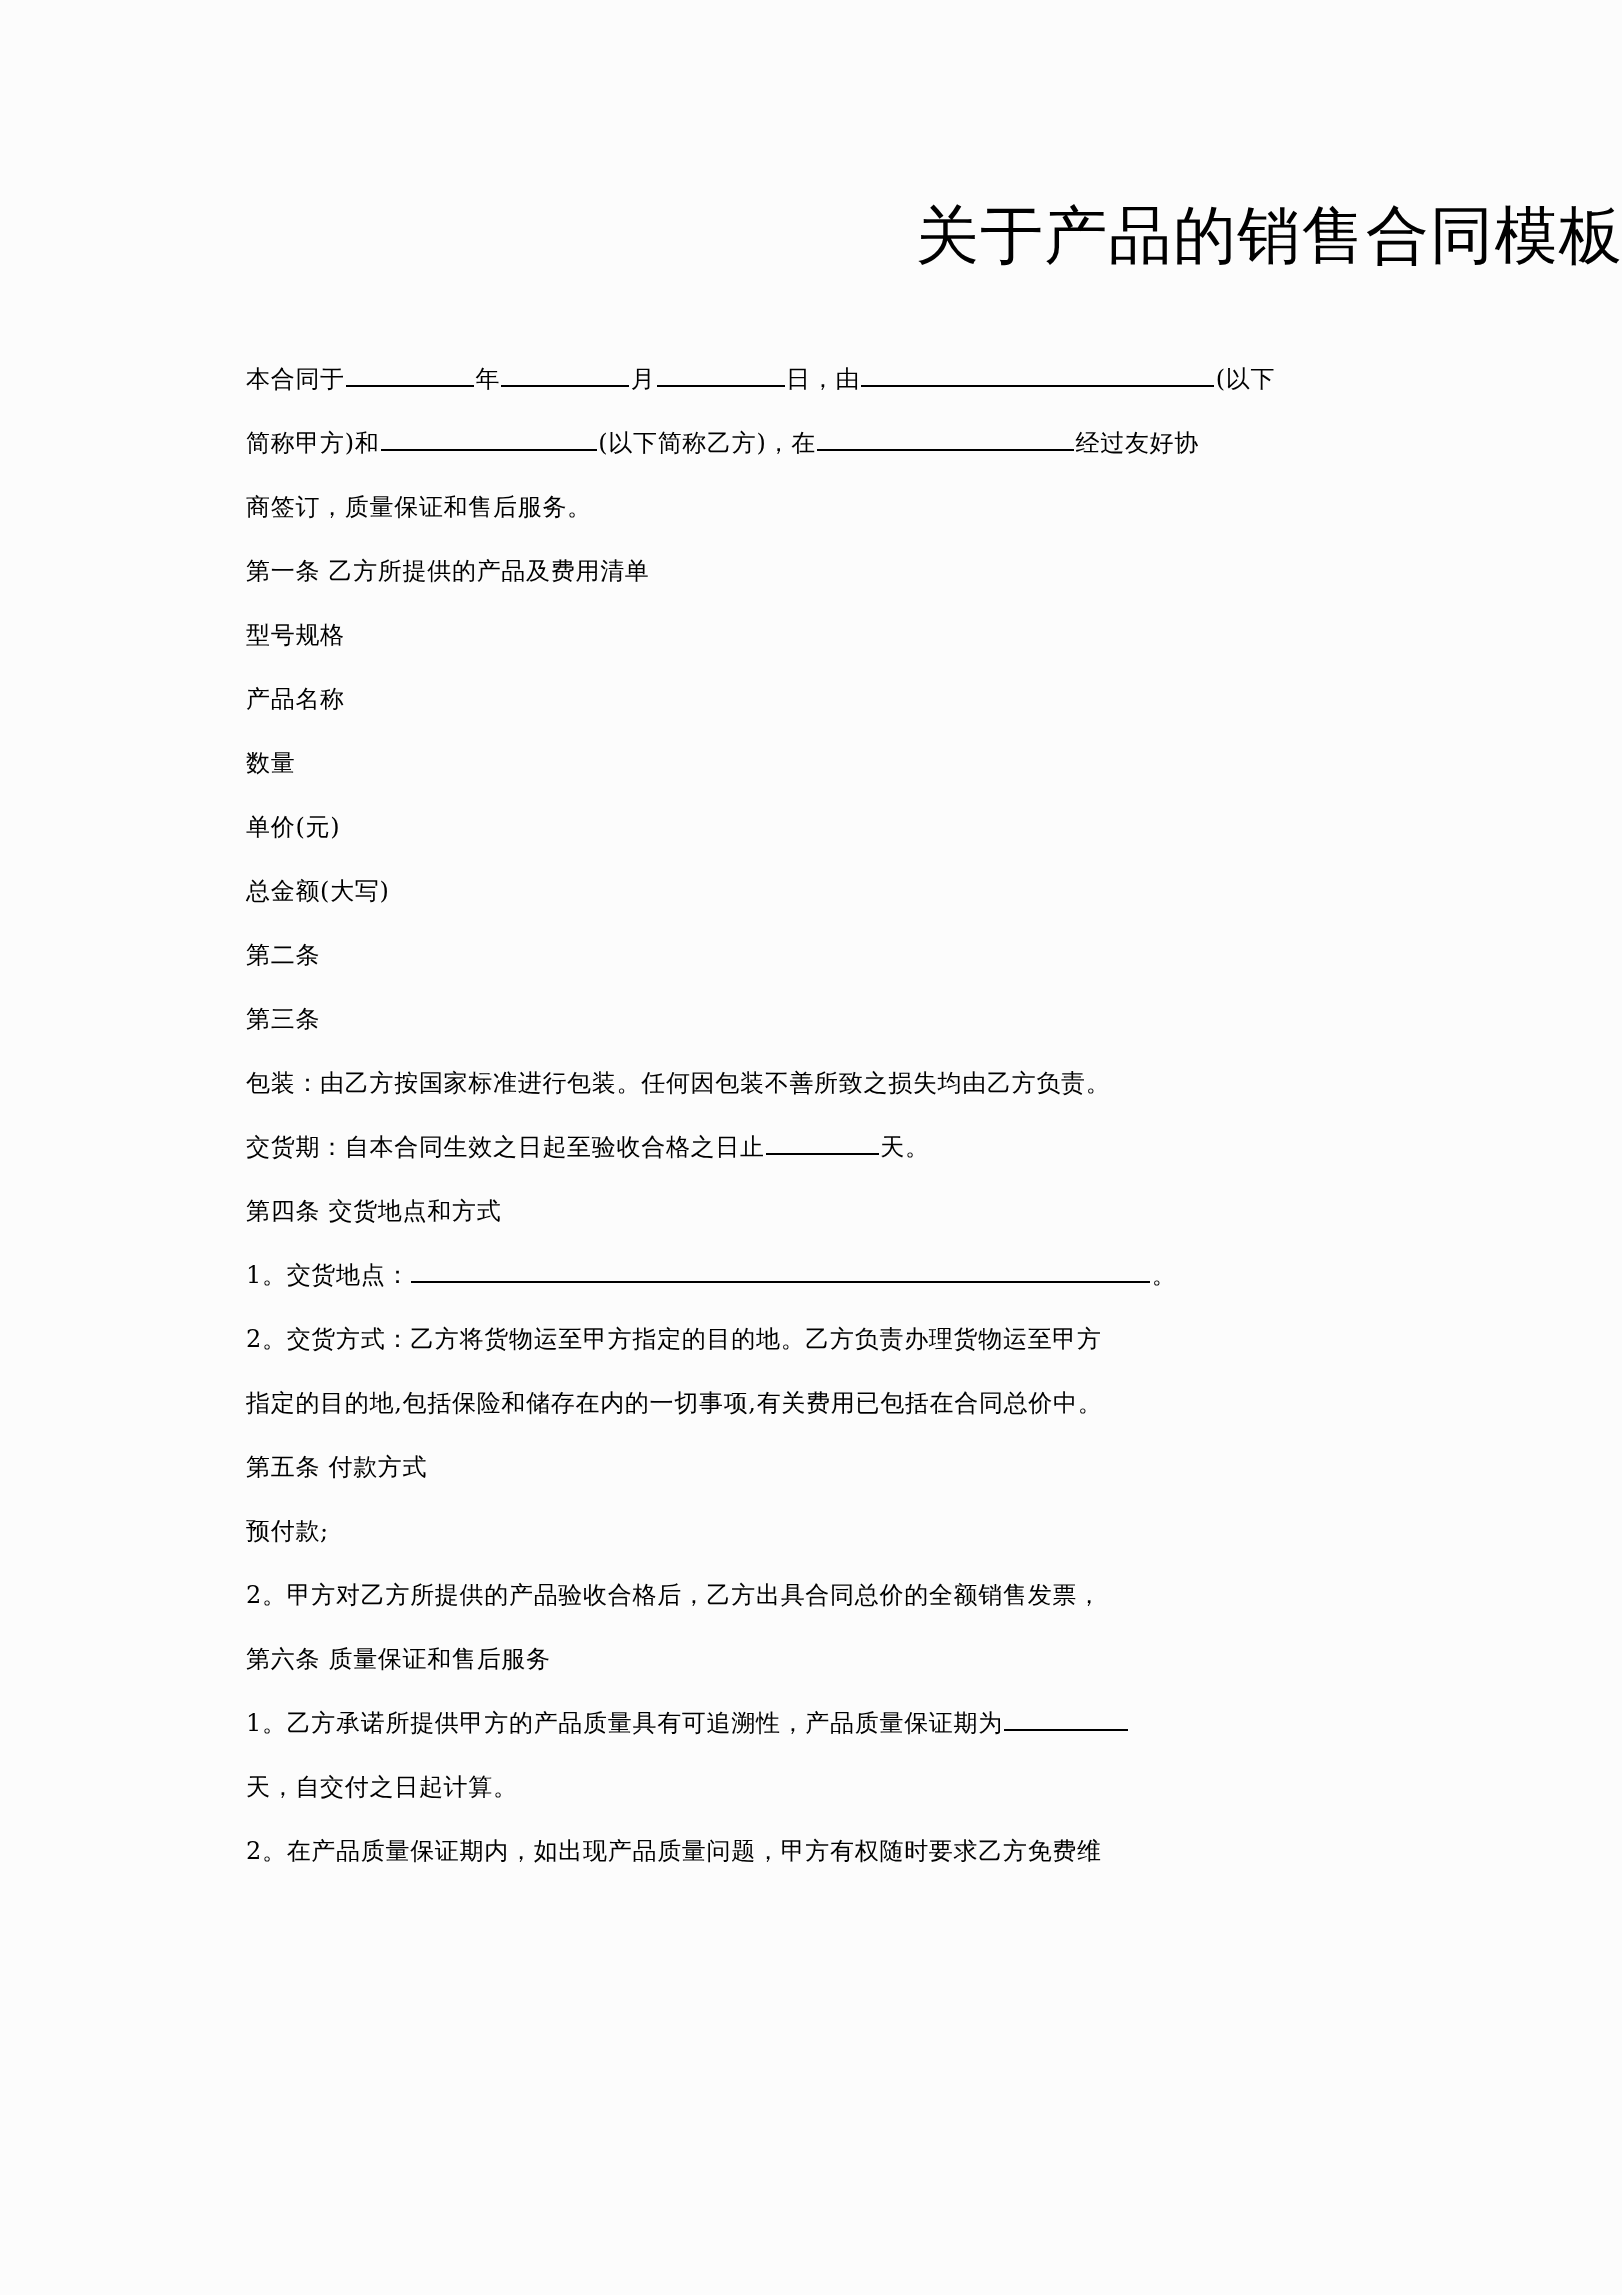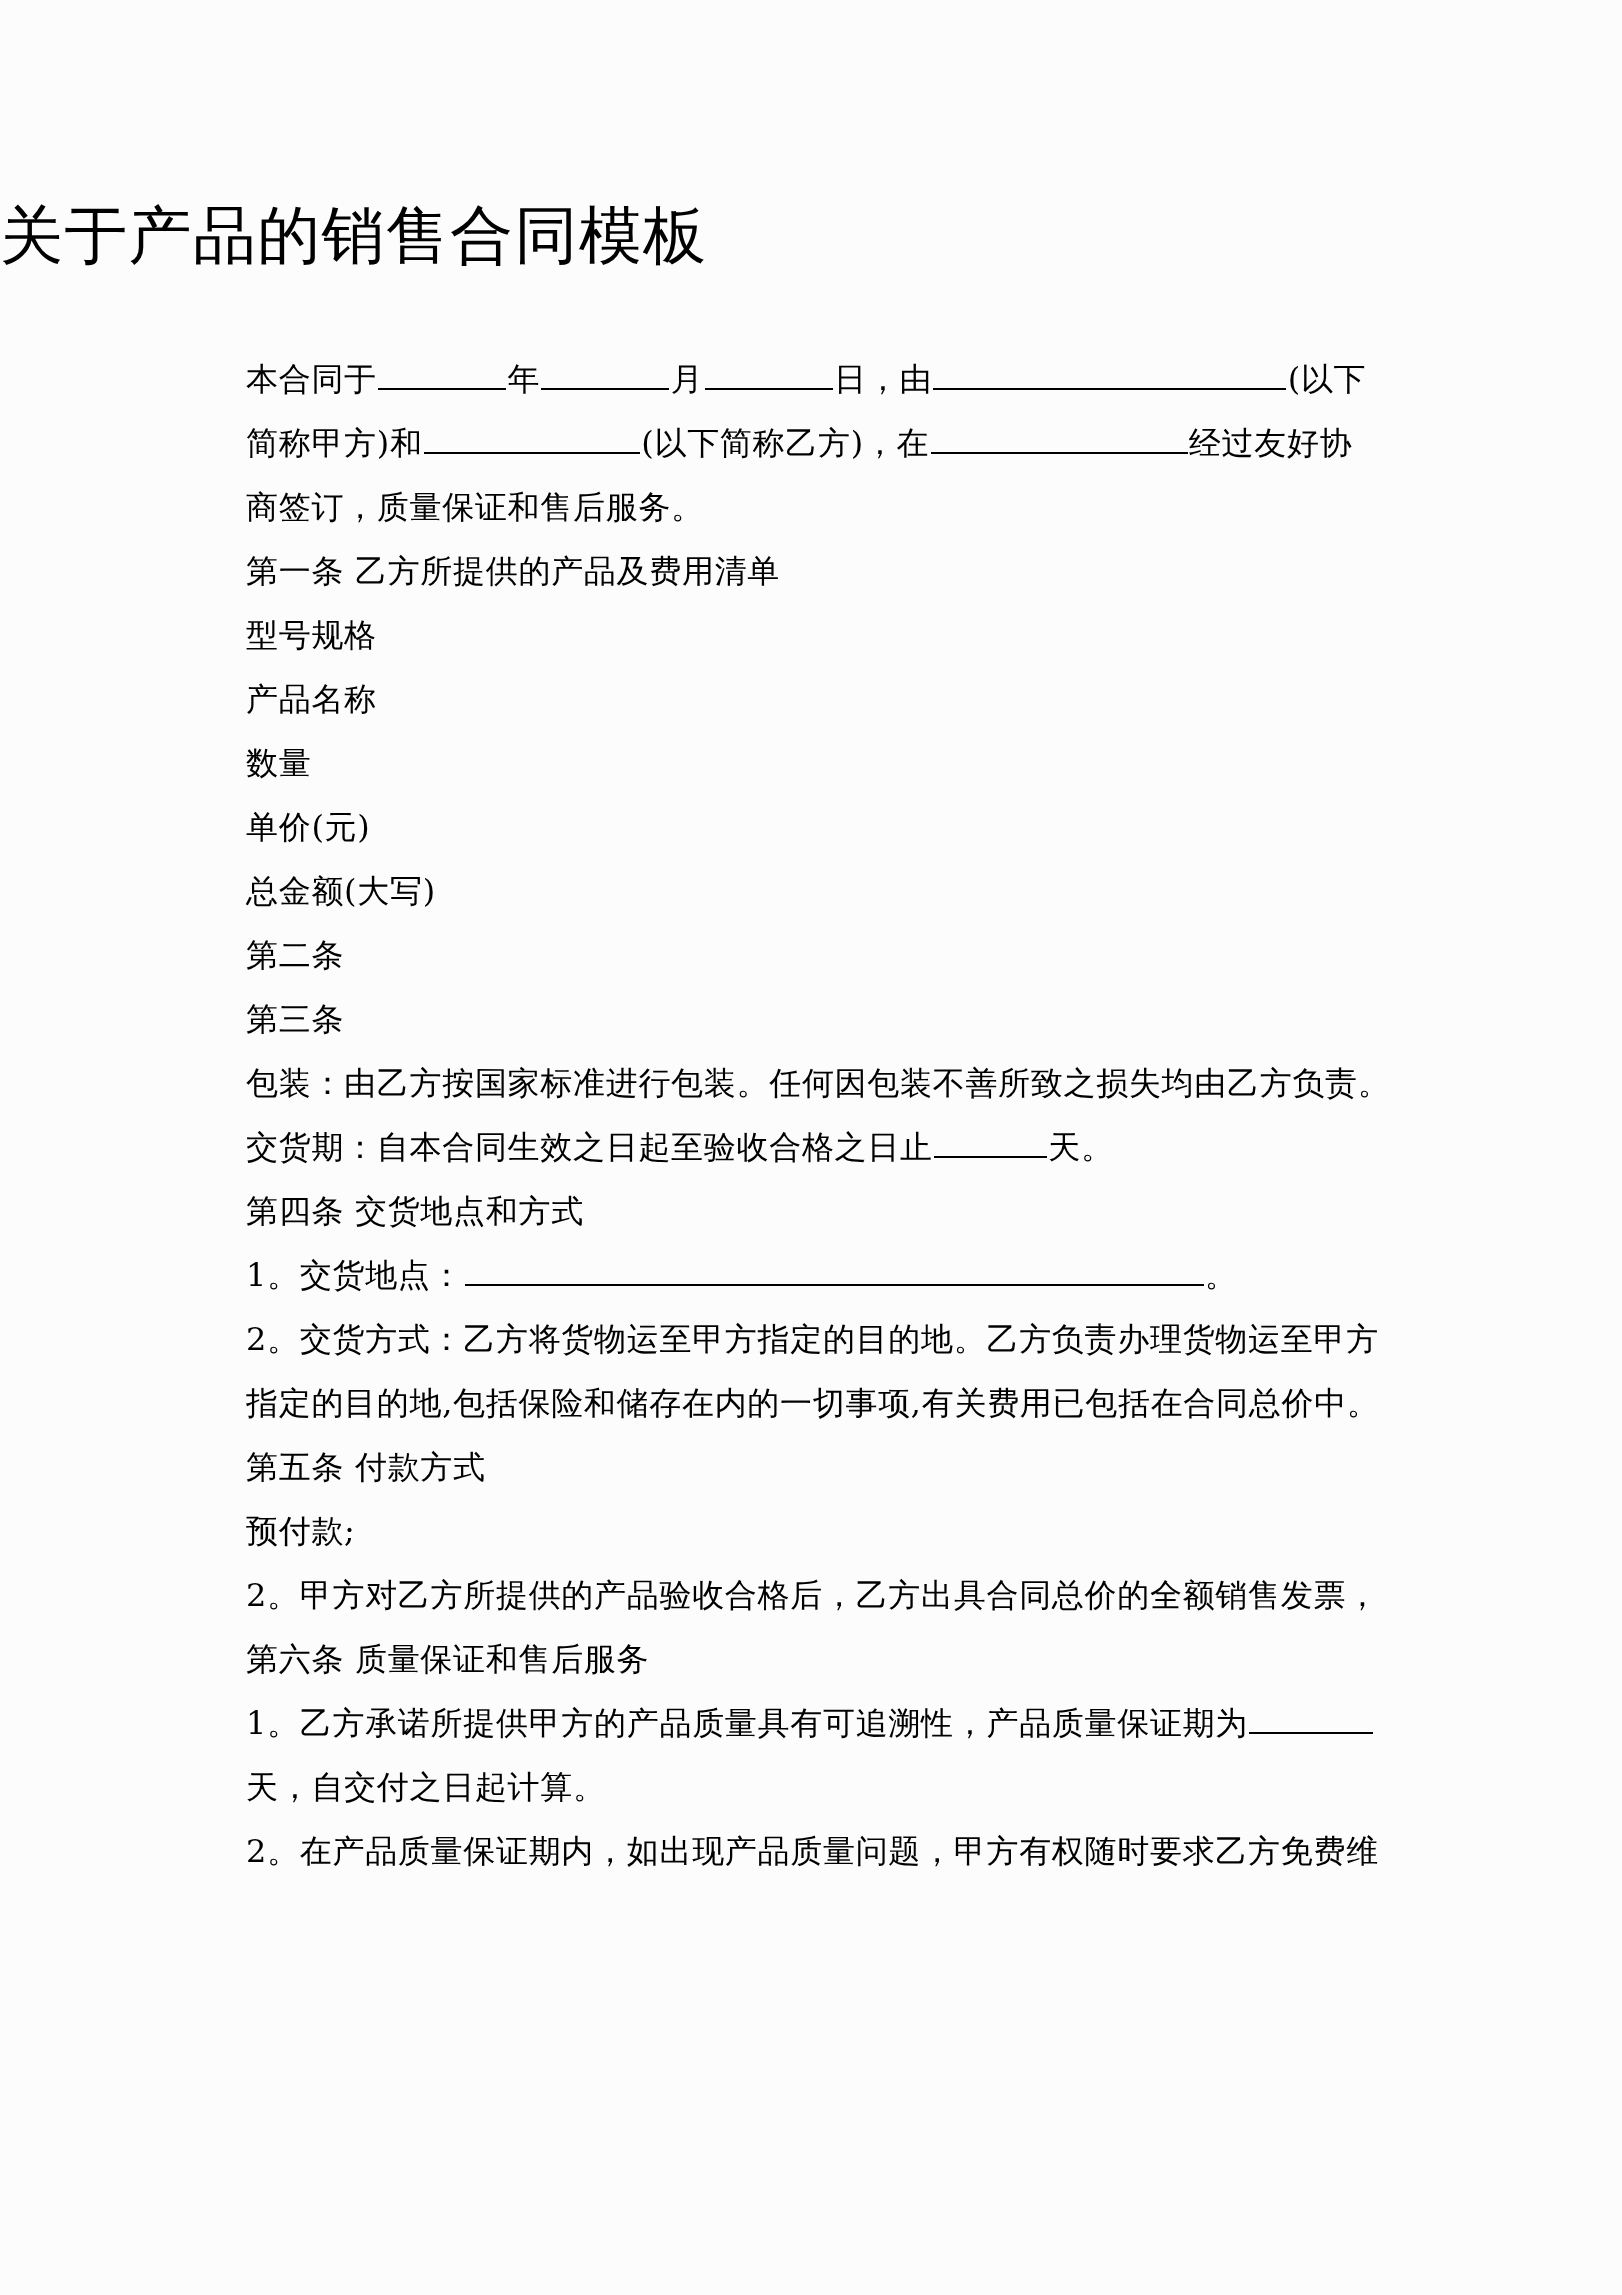--- a/index.html
+++ b/index.html
@@ -18,35 +18,35 @@
     .page {
       position: absolute;
       left: 0; top: 0;
       width: 1623px; height: 2295px;
       background: #fcfcfc;
     }
     .title {
       position: absolute;
       left: 0; right: 0;
       top: 196px;
-      text-align: left;
+      text-align: right;
       font-size: 63px;
       line-height: 79px;
       letter-spacing: 1.3px;
       font-weight: normal;
       margin: 0;
     }
     .body {
       position: absolute;
       left: 246px;
       top: 347px;
       width: 1139px;
     }
     .line {
-      font-size: 32px;
+      font-size: 24px;
       line-height: 64px;
       height: 64px;
       white-space: nowrap;
       letter-spacing: 0.7px;
     }
     .blank {
       display: inline-block;
       border-bottom: 2px solid #000;
       height: 30px;
       vertical-align: baseline;

